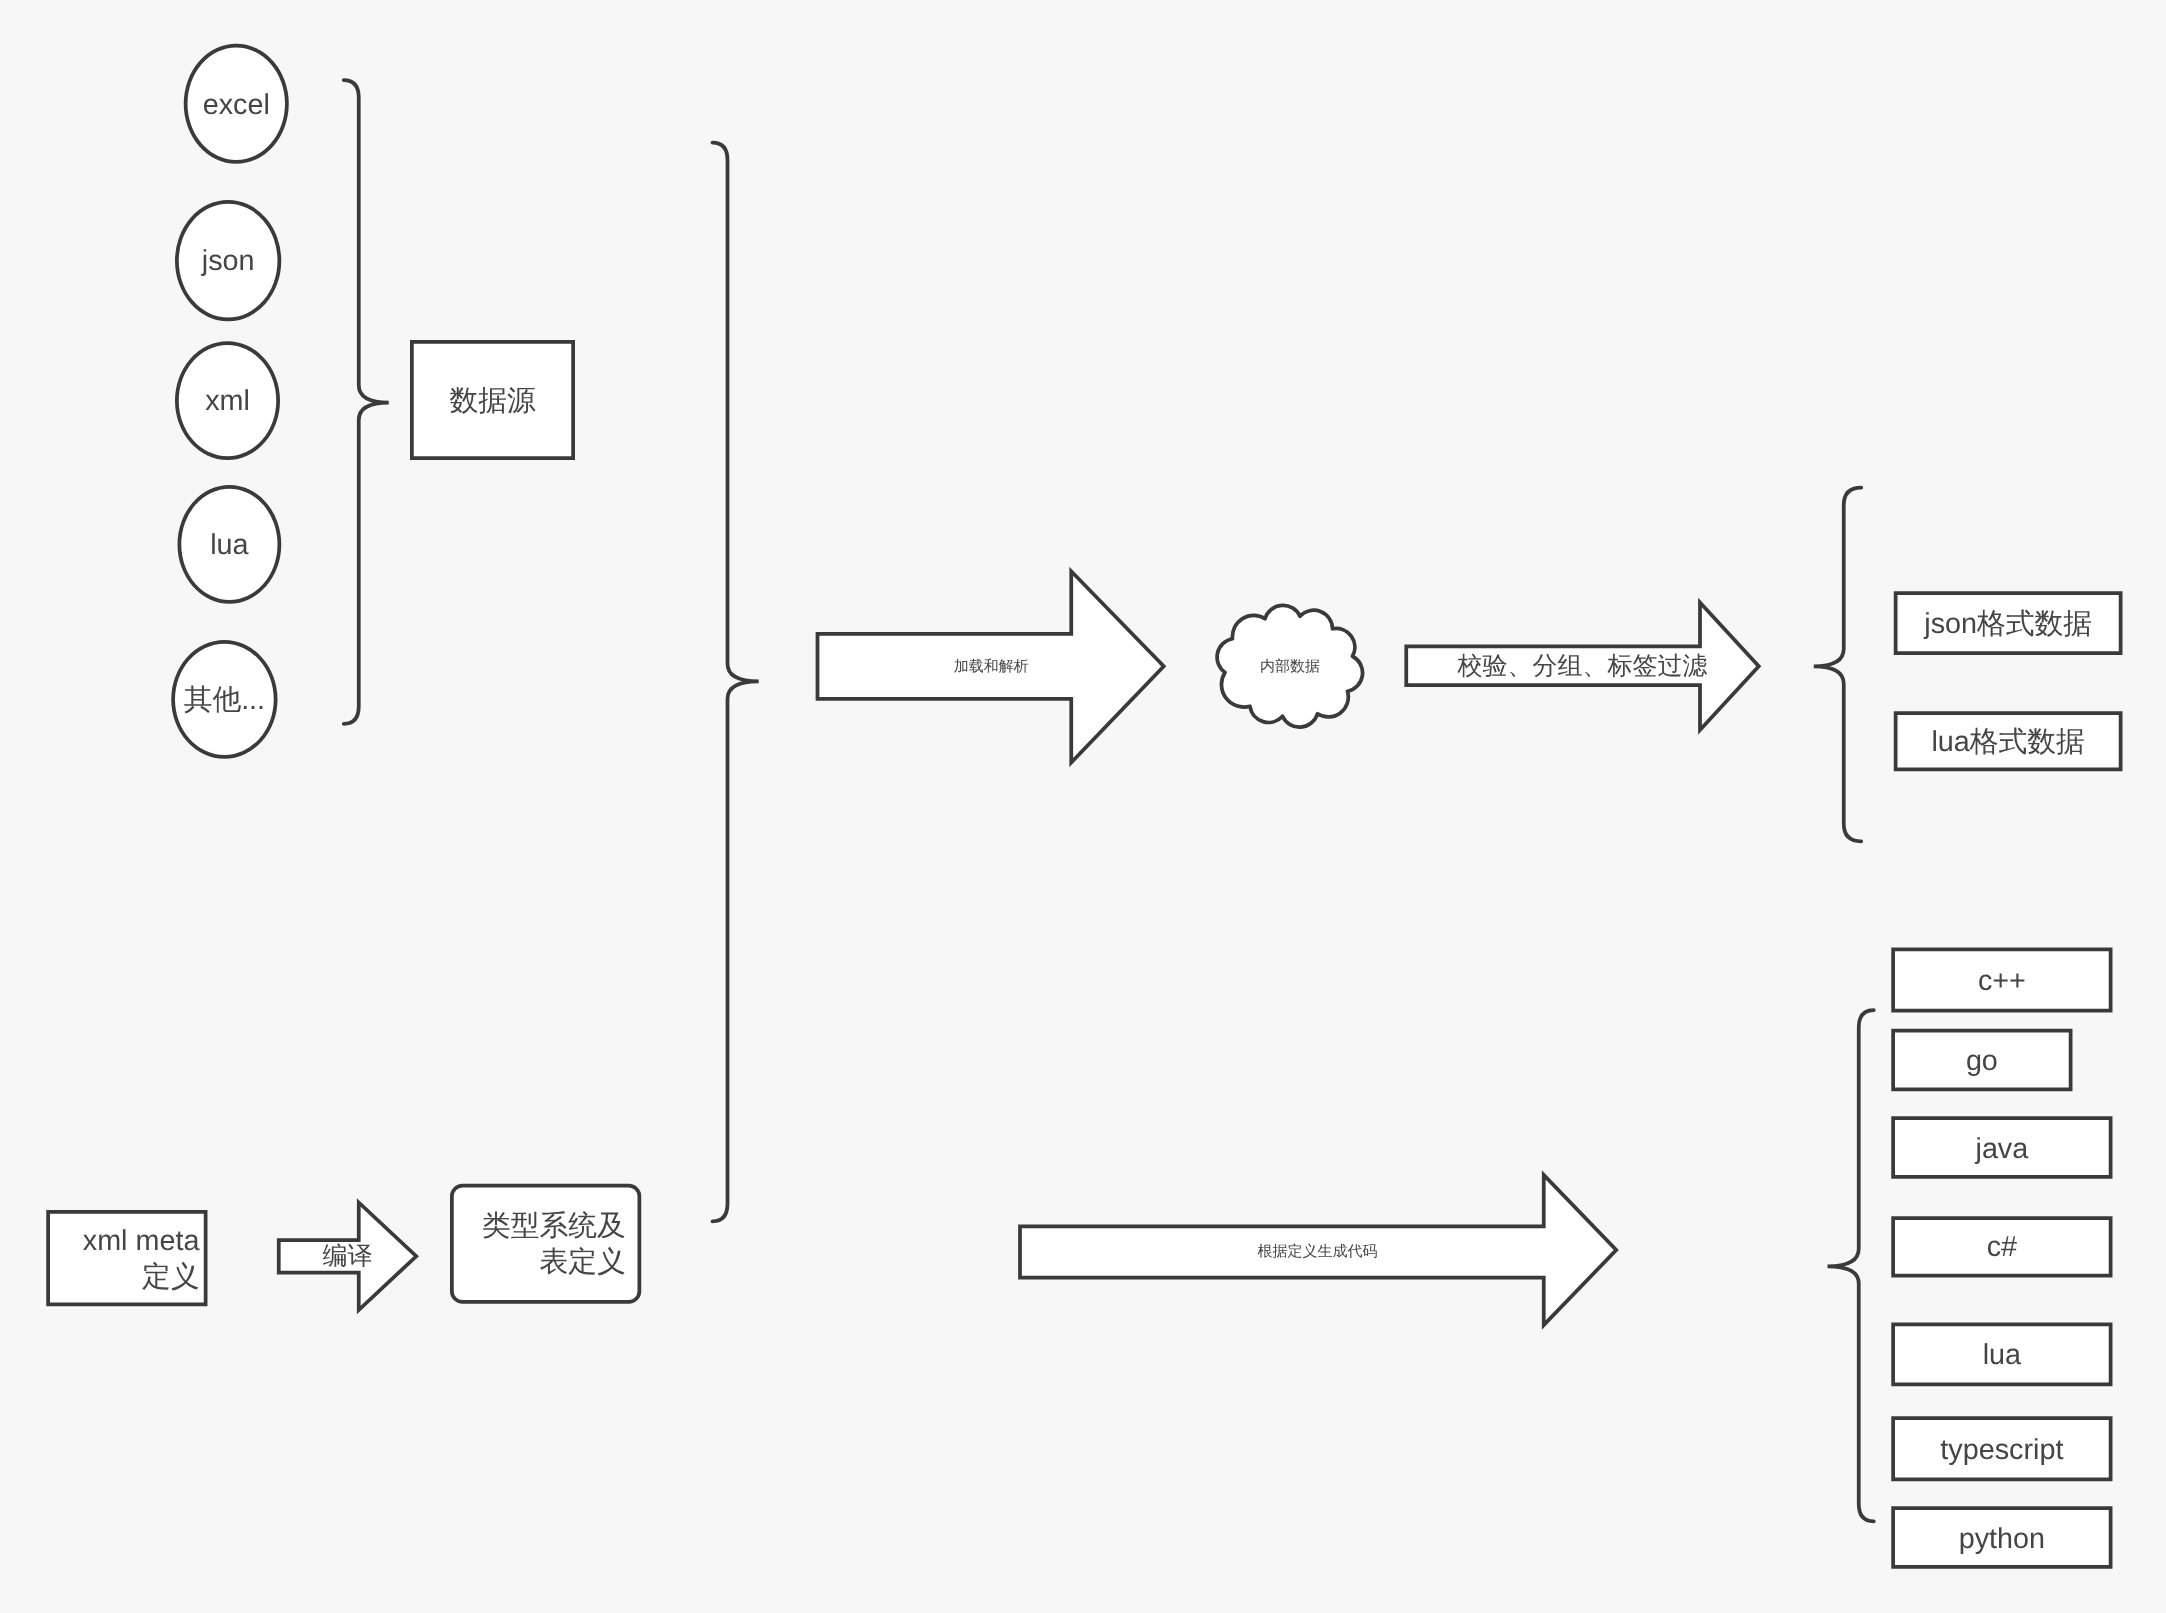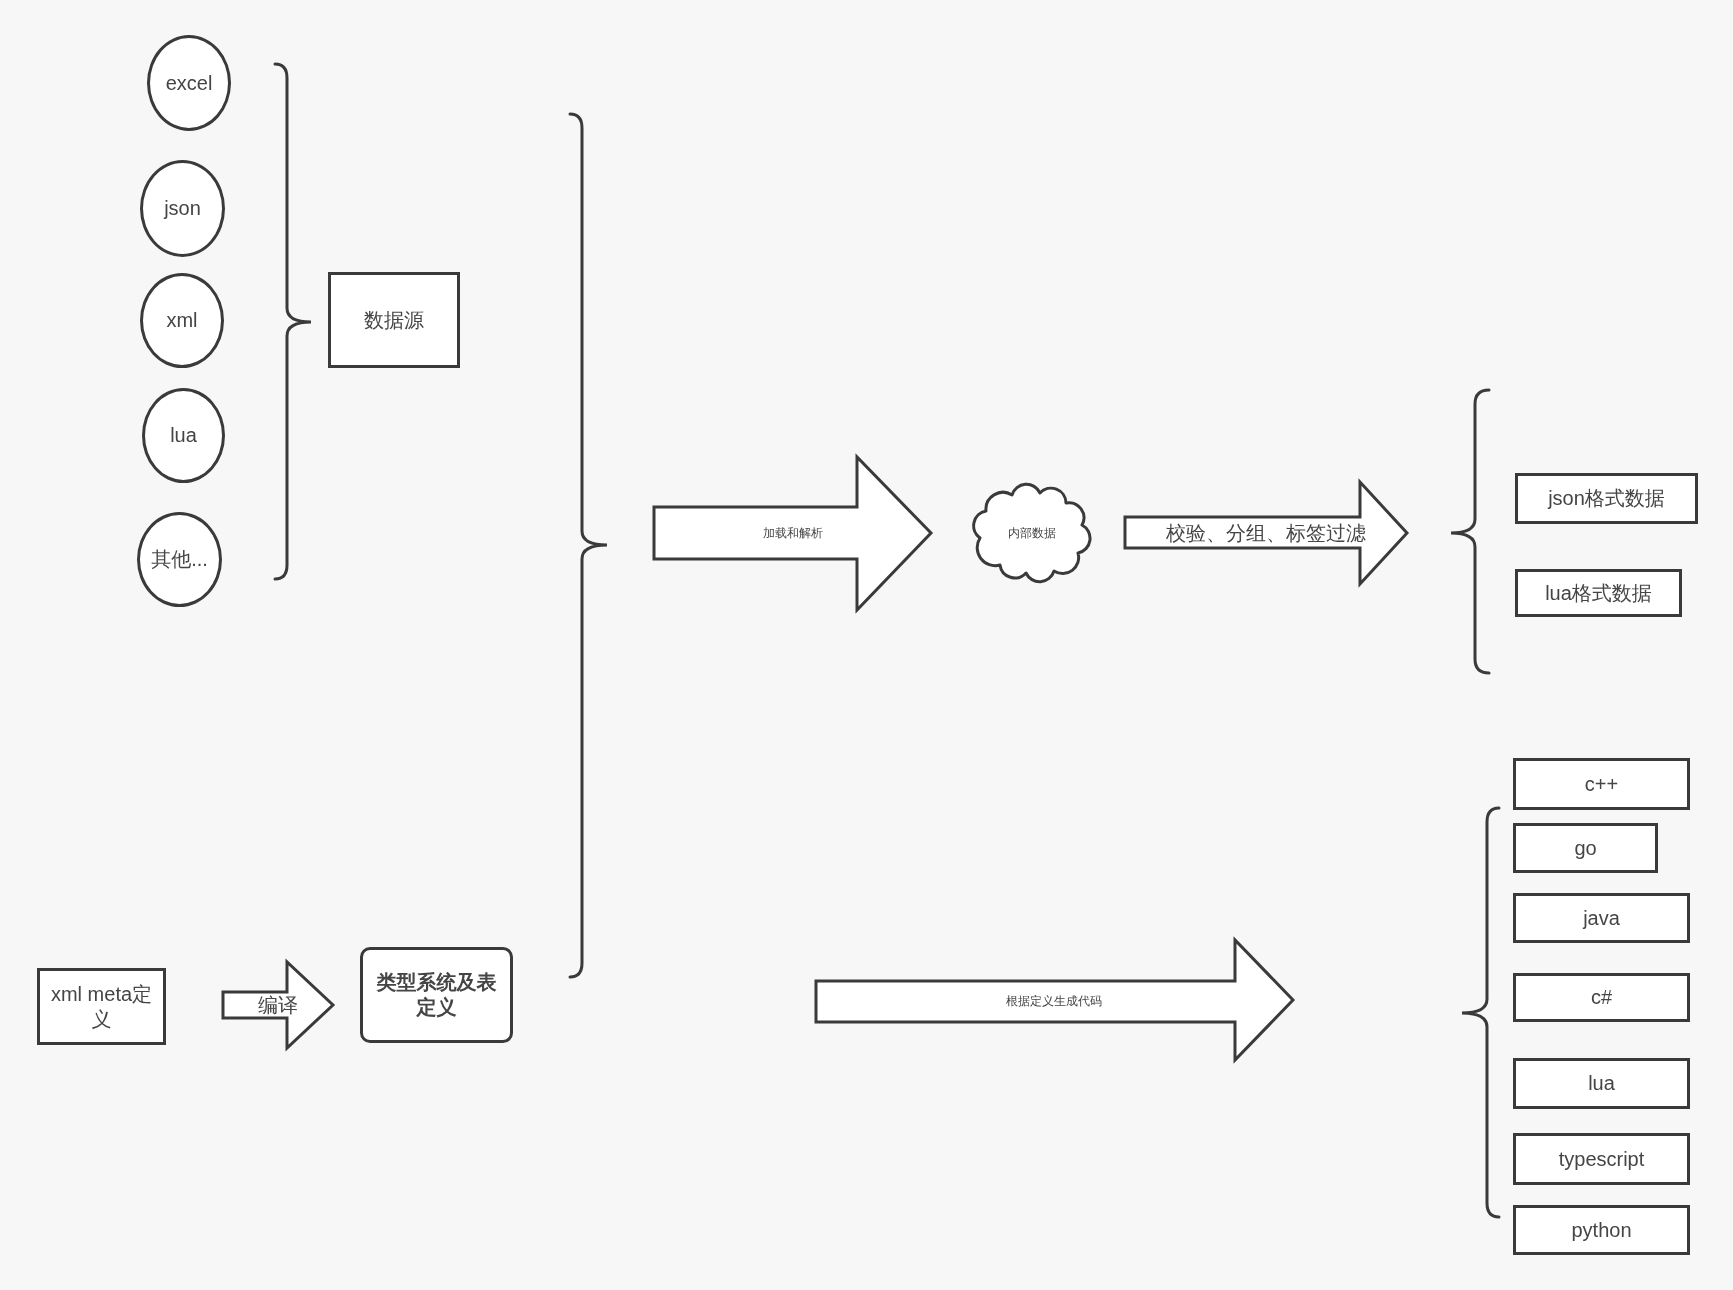--- a/index.html
+++ b/index.html
@@ -4,24 +4,24 @@
 <style>
   html,body{margin:0;padding:0;background:#f7f7f7;}
   .canvas{
     position:relative;width:1733px;height:1290px;background:#f7f7f7;
     font-family:"Liberation Sans",sans-serif;color:#454545;overflow:hidden;
   }
   .layer{position:absolute;left:0;top:0;width:1733px;height:1290px;}
   .shape{
     position:absolute;box-sizing:border-box;background:#ffffff;
     border:3px solid #3a3a3a;display:flex;align-items:center;justify-content:center;
-    text-align:center;font-size:20px;line-height:1.25;color:#454545;
+    text-align:right;font-size:23px;line-height:1.25;color:#454545;
   }
   .ellipse{border-radius:50%;}
-  .rounded{border-radius:10px;font-weight:bold;}
+  .rounded{border-radius:10px;}
   .lbl{
     position:absolute;transform:translate(-50%,-50%);white-space:nowrap;
     font-size:12px;color:#454545;
   }
   .lbl.small{font-size:20px;font-family:Liberation Mono, monospace;}
   .wrap{max-width:116px;display:inline-block;}
   .wrap2{max-width:128px;display:inline-block;}
 </style>
 </head>
 <body>
@@ -58,21 +58,21 @@
   <div class="shape ellipse" style="left:142px;top:388px;width:83px;height:95px">lua</div>
   <div class="shape ellipse" style="left:137px;top:512px;width:85px;height:95px">其他...</div>
 
   <div class="shape" style="left:328px;top:272px;width:132px;height:96px">数据源</div>
 
   <span class="lbl" style="left:793px;top:533px">加载和解析</span>
   <span class="lbl" style="left:1032px;top:533px">内部数据</span>
   <span class="lbl small" style="left:1266px;top:533px">校验、分组、标签过滤</span>
 
   <div class="shape" style="left:1515px;top:473px;width:183px;height:51px">json格式数据</div>
-  <div class="shape" style="left:1515px;top:569px;width:167px;height:48px">lua格式数据</div>
+  <div class="shape" style="left:1515px;top:569px;width:183px;height:48px">lua格式数据</div>
 
   <div class="shape" style="left:37px;top:968px;width:129px;height:77px">
     <span class="wrap">xml meta定义</span>
   </div>
   <span class="lbl small" style="left:278px;top:1005px">编译</span>
   <div class="shape rounded" style="left:360px;top:947px;width:153px;height:96px">
     <span class="wrap2">类型系统及表定义</span>
   </div>
 
   <span class="lbl" style="left:1054px;top:1001px">根据定义生成代码</span>

